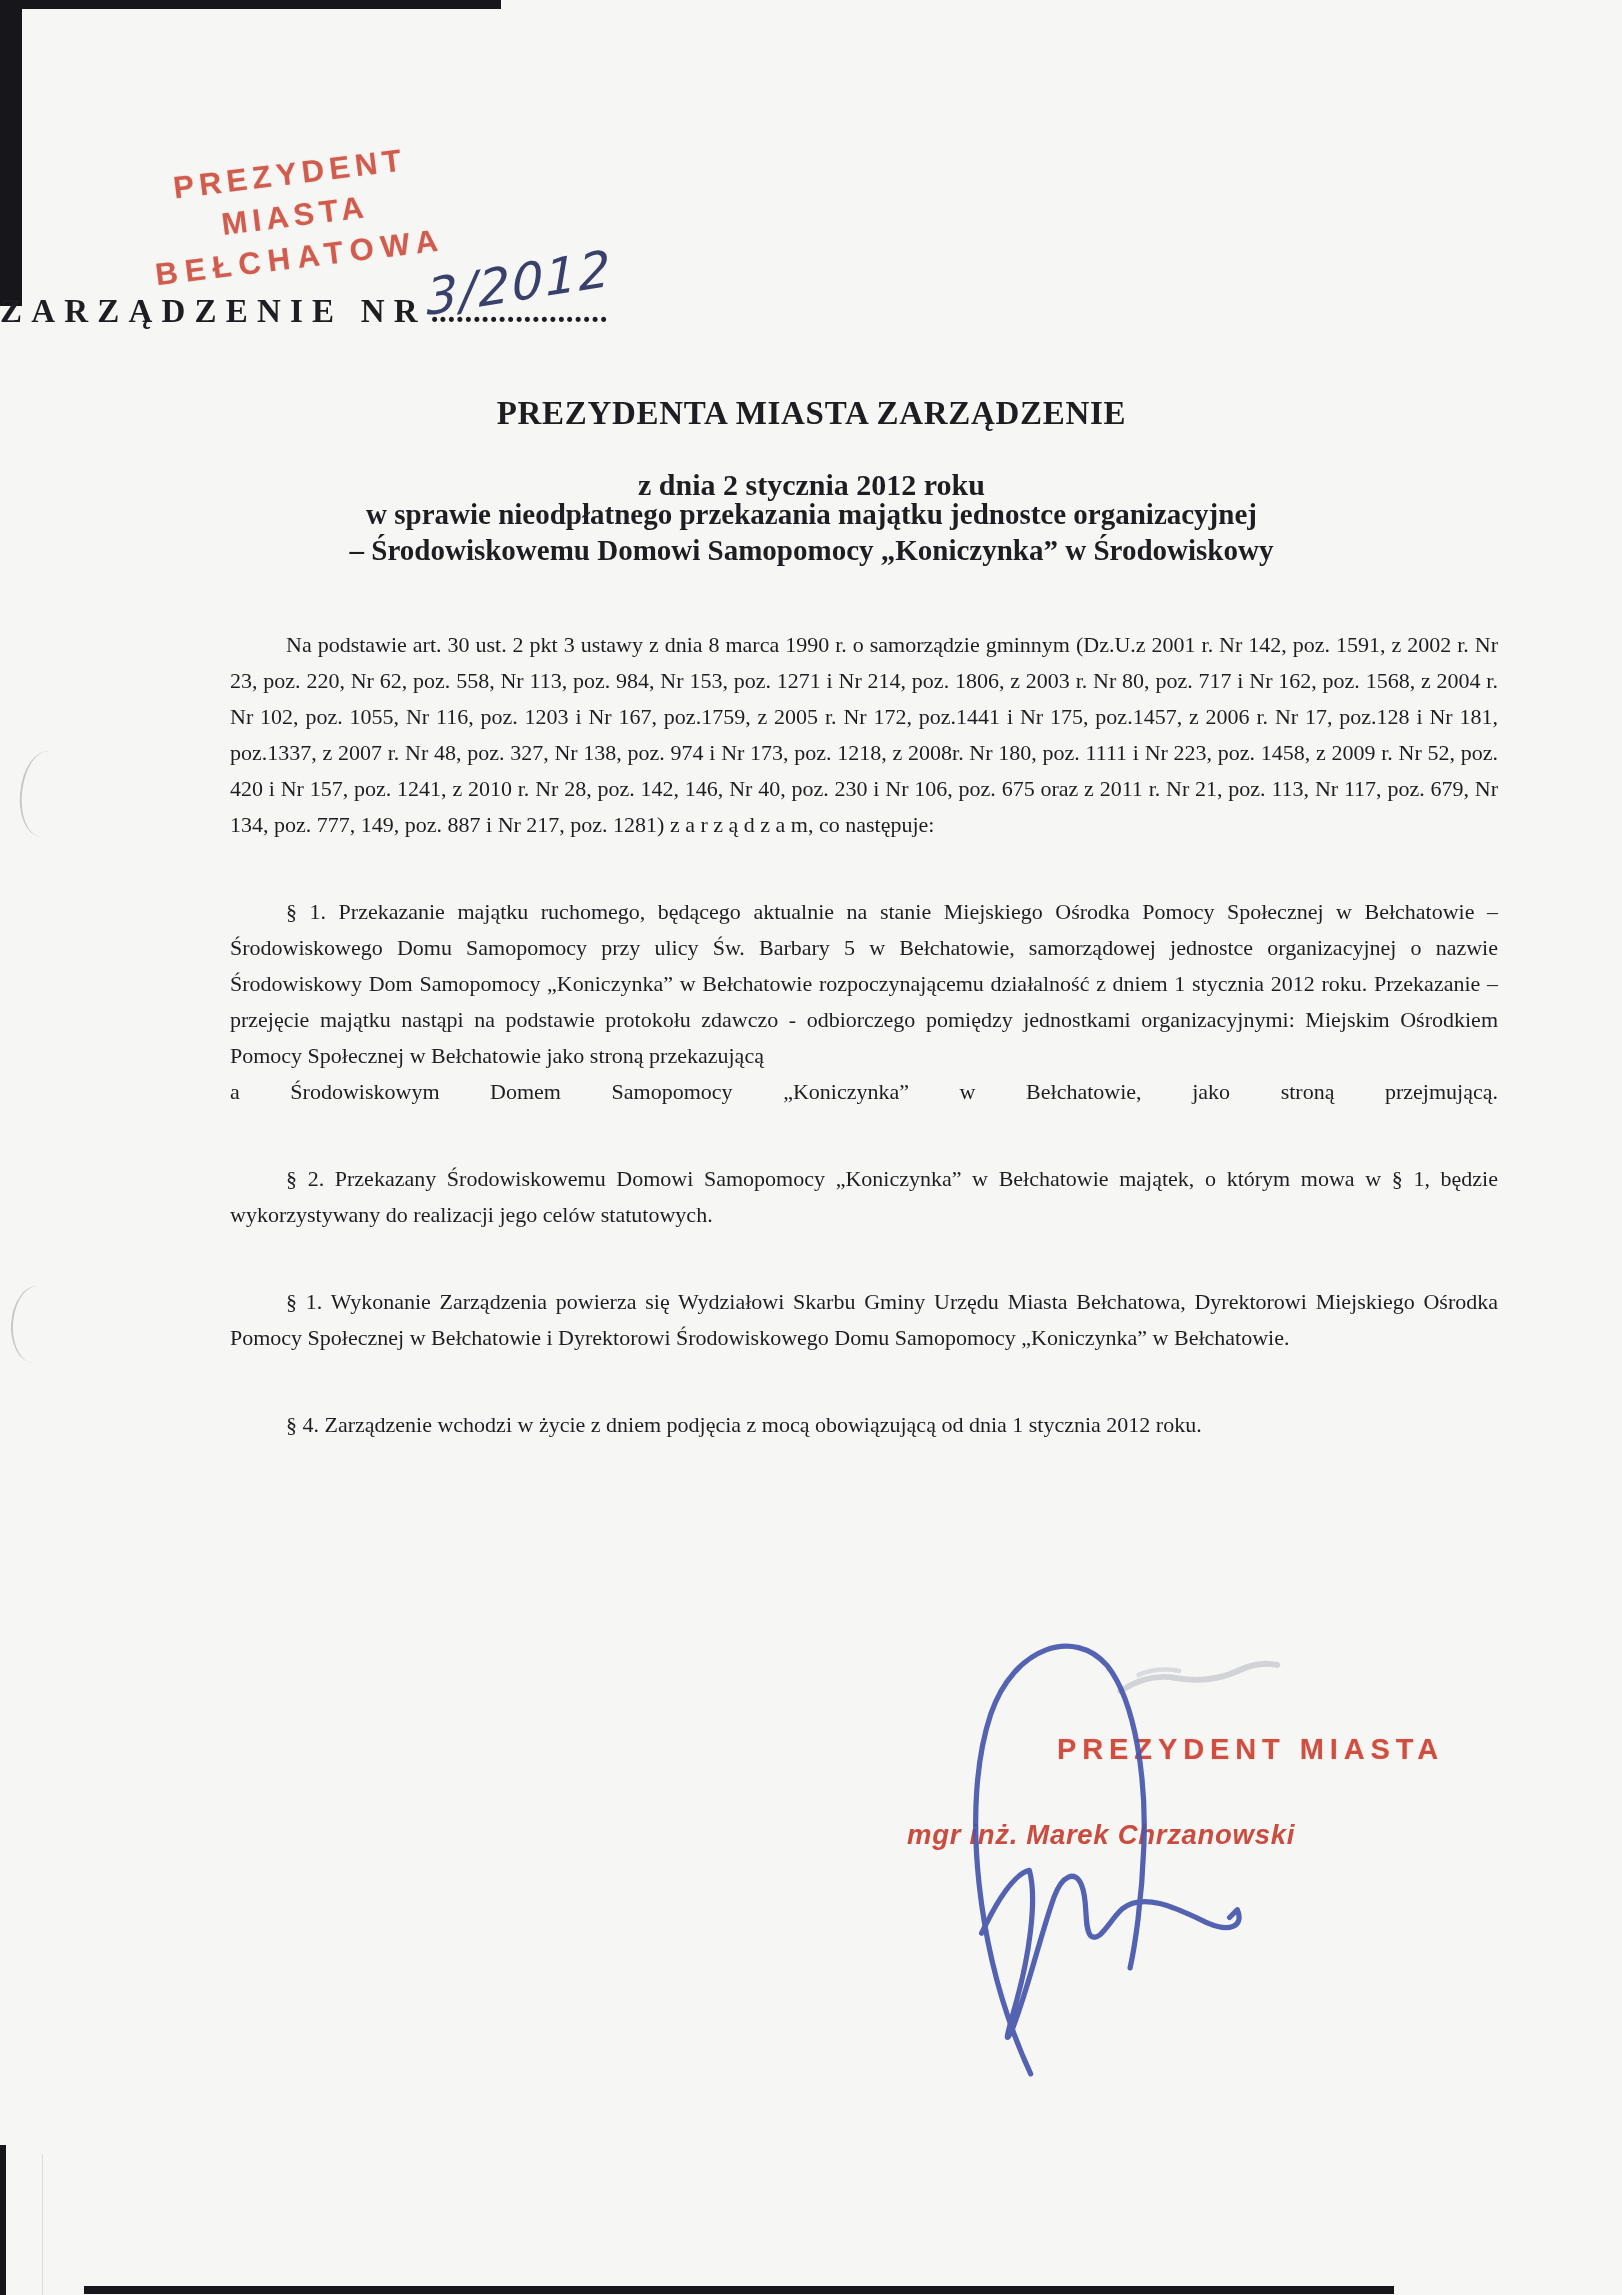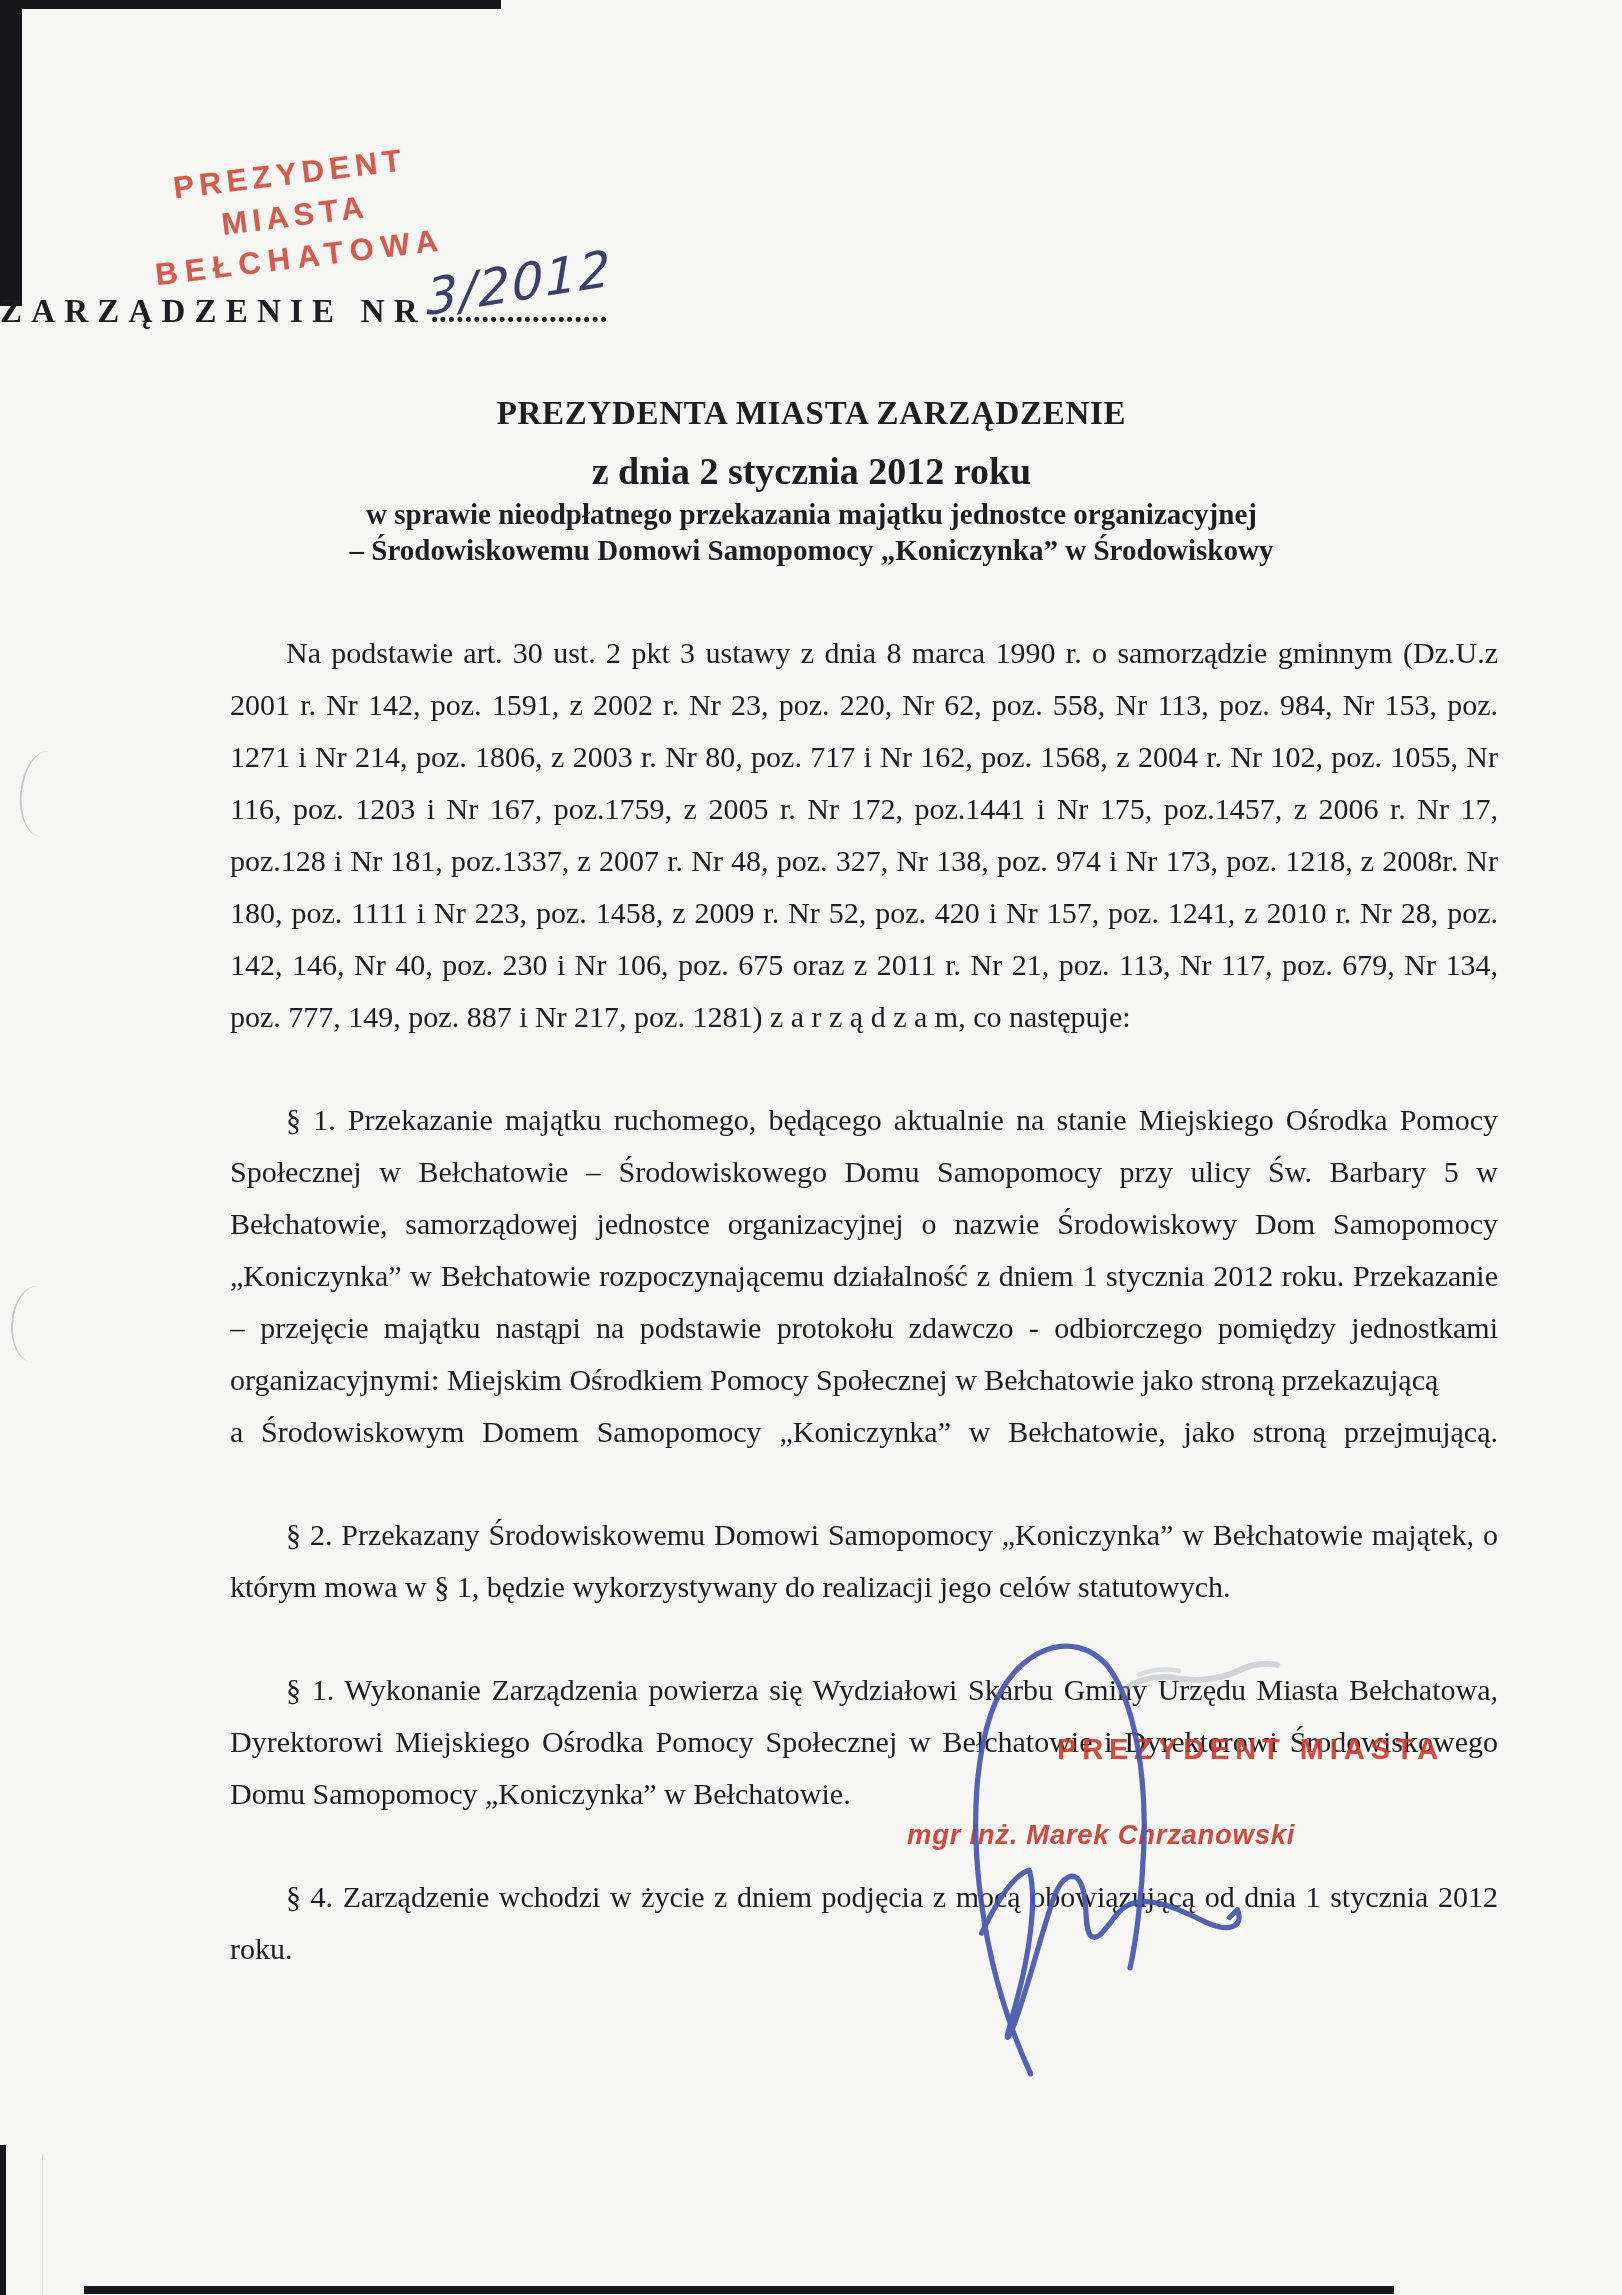--- a/index.html
+++ b/index.html
@@ -53,27 +53,27 @@
     font-style:italic;font-weight:400;
     font-size:50px;letter-spacing:2px;
     color:#39406b;
     transform:rotate(-9deg) skewX(-8deg);
     transform-origin:left bottom;
   }
 
   
   .center-head{position:absolute;left:0;width:100%;text-align:center;font-weight:bold;}
   .h-authority{top:395px;font-size:33px;letter-spacing:0.7px;}
-  .h-date{top:449px;font-size:38px;}
+  .h-date{top:468px;font-size:30px;}
   .h-subject{top:496px;font-size:29px;line-height:36px;font-family:Liberation Serif, serif;}
 
   
   .body-col{
     position:absolute;left:230px;top:627px;width:1268px;
-    font-size:30px;line-height:52px;text-align:justify;
+    font-size:22px;line-height:36px;text-align:justify;
   }
   .body-col p{margin:0;}
   .indent{text-indent:56px;}
   .sect{margin-top:51px;}
   .force-last-justify{text-align-last:justify;}
 
   
   .sig-stamp{
     position:absolute;left:1057px;top:1733px;
     font-family:"Liberation Sans", sans-serif;

